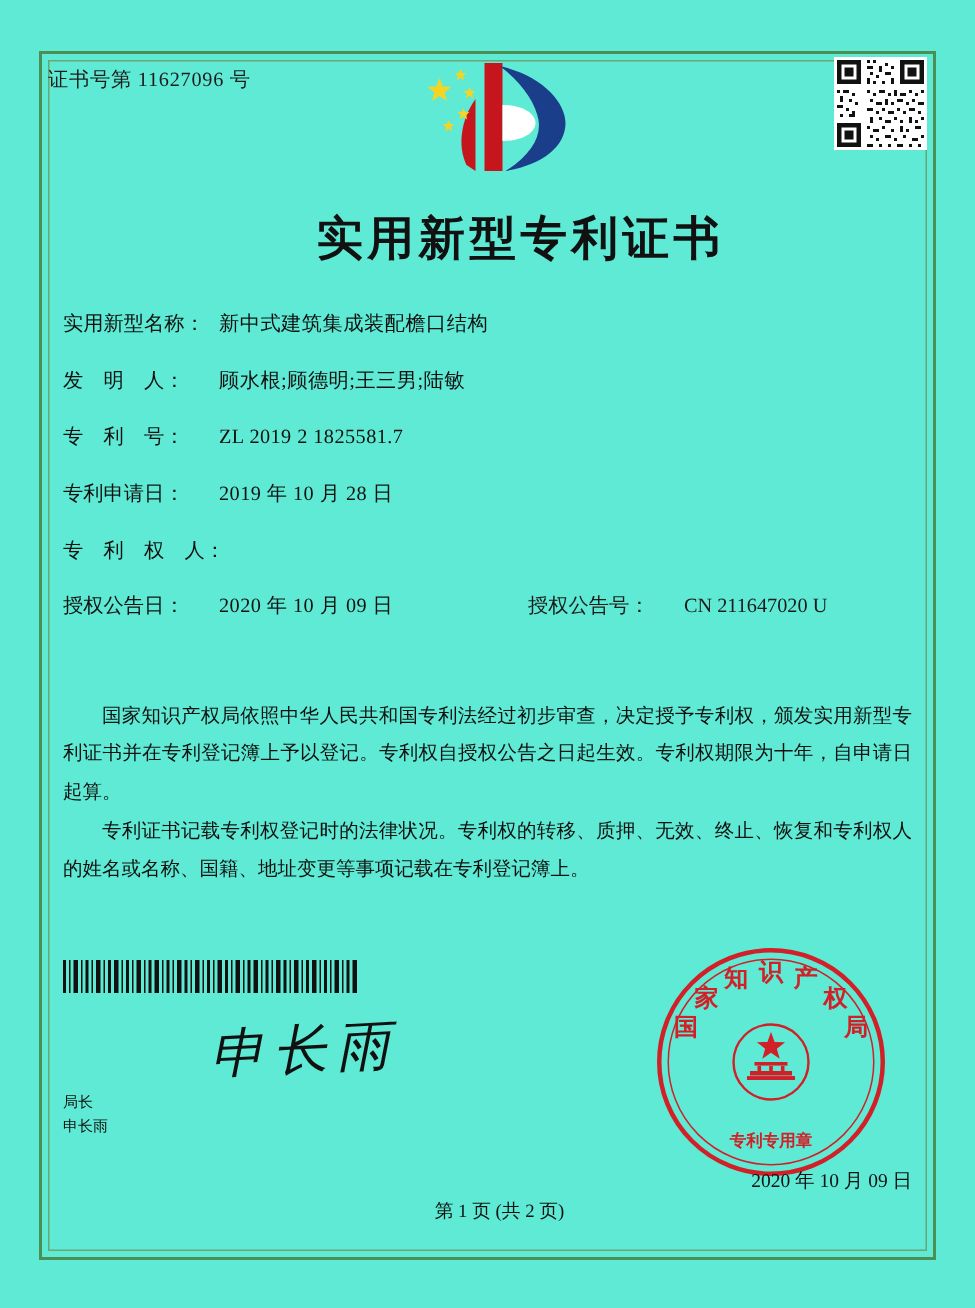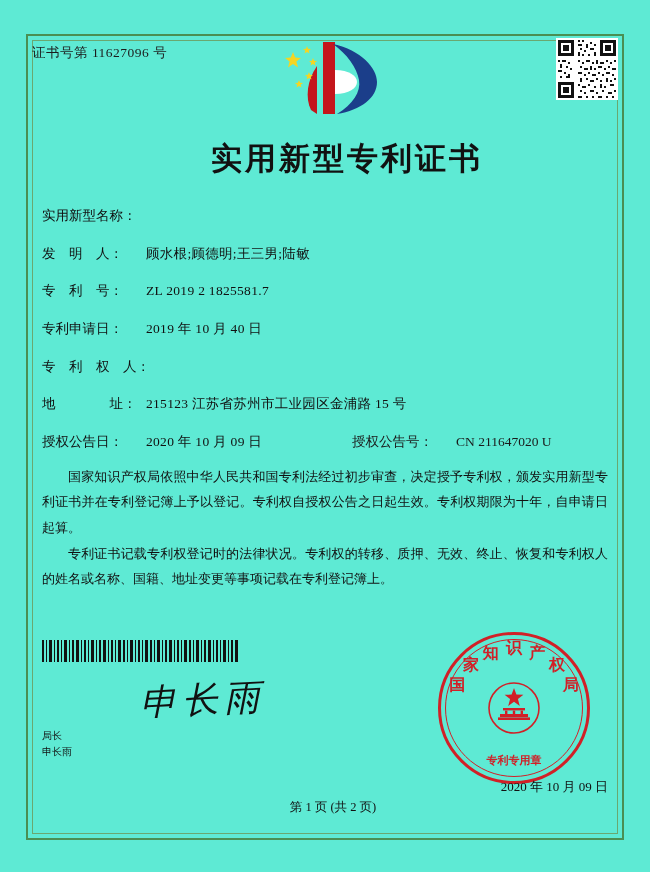--- a/index.html
+++ b/index.html
@@ -343,45 +343,42 @@
       </g>
     </svg>
   </div>
 
   <div class="main-title">实用新型专利证书</div>
 
   <div class="fields">
 
     <div class="field-row">
       <div class="field-label">实用新型名称：</div>
+      <div class="field-value">新中式建筑集成装配檐口结构</div>
     </div>
 
     <div class="field-row">
       <div class="field-label">发　明　人：</div>
       <div class="field-value">顾水根;顾德明;王三男;陆敏</div>
     </div>
 
     <div class="field-row">
       <div class="field-label">专　利　号：</div>
       <div class="field-value">ZL 2019 2 1825581.7</div>
     </div>
 
     <div class="field-row">
       <div class="field-label">专利申请日：</div>
-      <div class="field-value">2019 年 10 月 40 日</div>
+      <div class="field-value">2019 年 10 月 28 日</div>
     </div>
 
     <div class="field-row">
       <div class="field-label">专　利　权　人：</div>
     </div>
 
-    <div class="field-row">
-      <div class="field-label">地　　　　址：</div>
-      <div class="field-value">215123 江苏省苏州市工业园区金浦路 15 号</div>
-    </div>
 
     <div class="field-row double">
       <div class="field-label">授权公告日：</div>
       <div class="field-value">2020 年 10 月 09 日</div>
       <div class="field-label2">授权公告号：</div>
       <div class="field-value2">CN 211647020 U</div>
     </div>
 
   </div>
 

